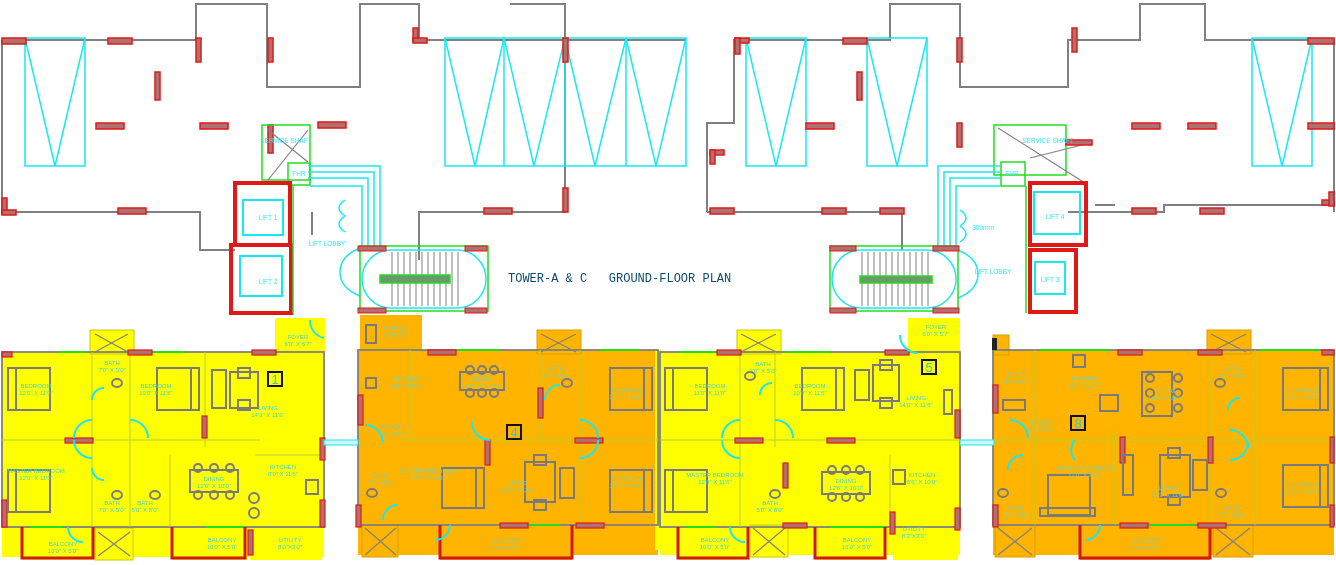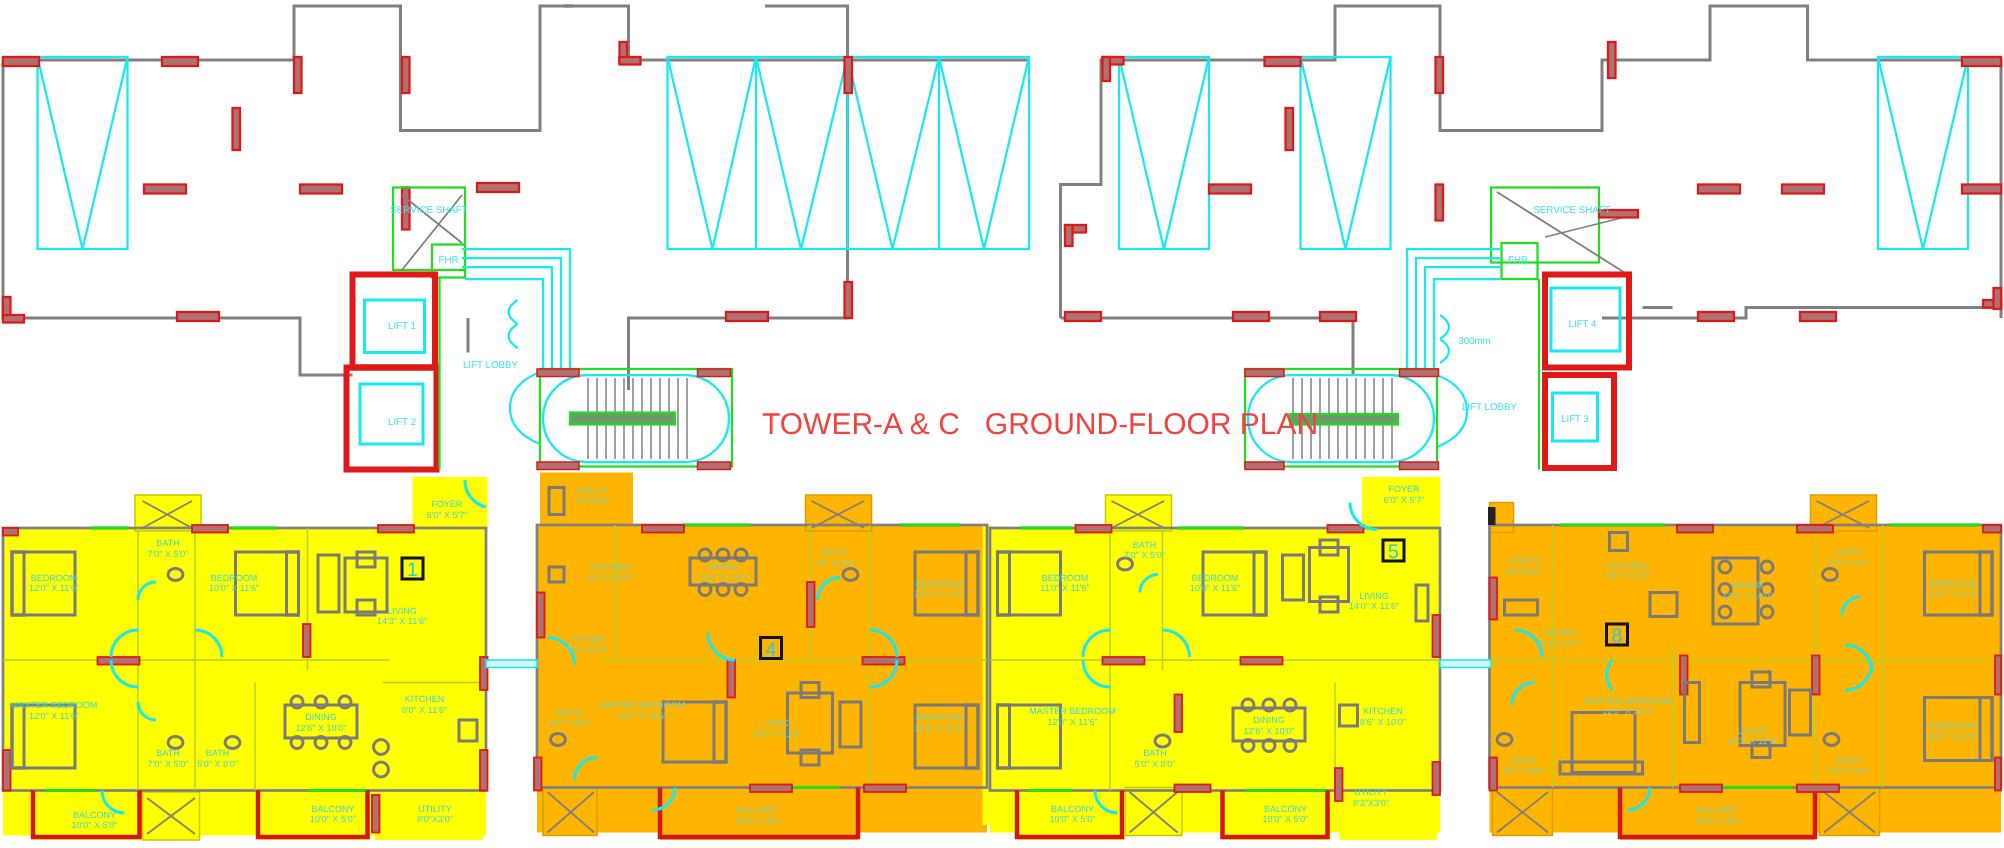--- a/index.html
+++ b/index.html
@@ -1,21 +1,21 @@
 <!DOCTYPE html>
 <html><head>
 <meta charset="utf-8">
 <style>
   html, body { margin: 0; padding: 0; background: #ffffff; }
   body { width: 1336px; height: 565px; overflow: hidden; position: relative; font-family: "Liberation Sans", sans-serif; }
   #plan { position: absolute; left: 0; top: 0; width: 1336px; height: 565px; }
   .title {
     position: absolute; left: 508px; top: 272px;
-    font-family: Liberation Sans, sans-serif; font-size: 20px;
-    color: #ef4444; letter-spacing: 0px; white-space: pre;
+    font-family: Liberation Mono, monospace; font-size: 12px;
+    color: #0c4a6e; letter-spacing: 0px; white-space: pre;
   }
   .lbl { position: absolute; font-family: "Liberation Sans", sans-serif; color: #3fd6d6; font-size: 6px; line-height: 7px; text-align: center; white-space: nowrap; transform: translateX(-50%); }
   .lbl.core { font-size: 6.5px; color: #3ce4ee; }
   .lbl.on-orange { color: #7fd0a8; }
   .unit-tag {
     position: absolute; width: 16px; height: 16px; border: 2px solid #111;
     box-sizing: border-box; font-size: 13px; line-height: 13px; text-align: center; color: #30c8d8;
     font-family: "Liberation Sans", sans-serif;
   }
 </style>

